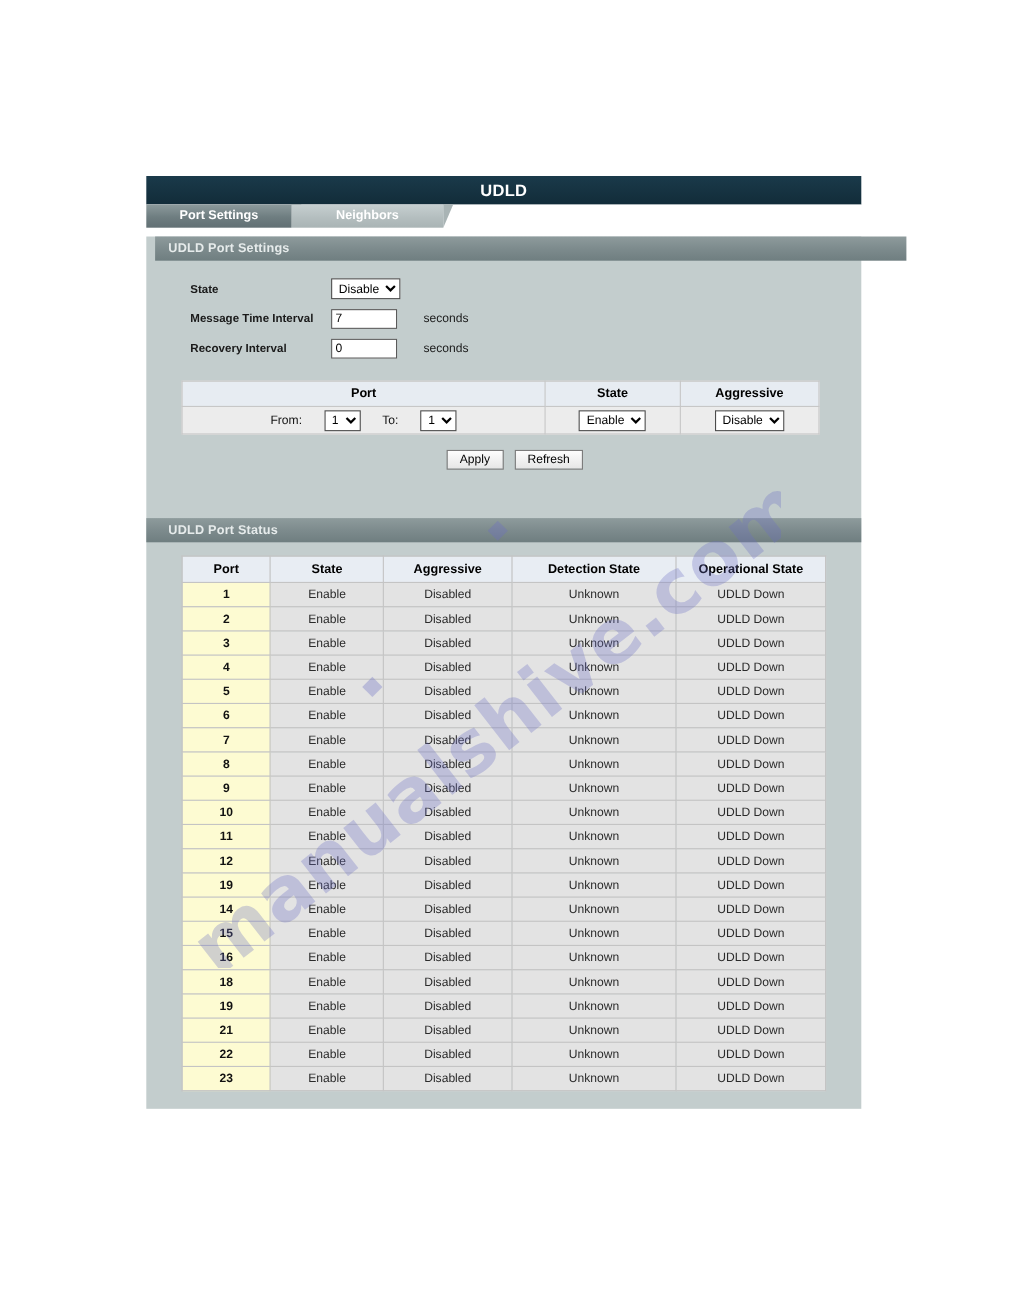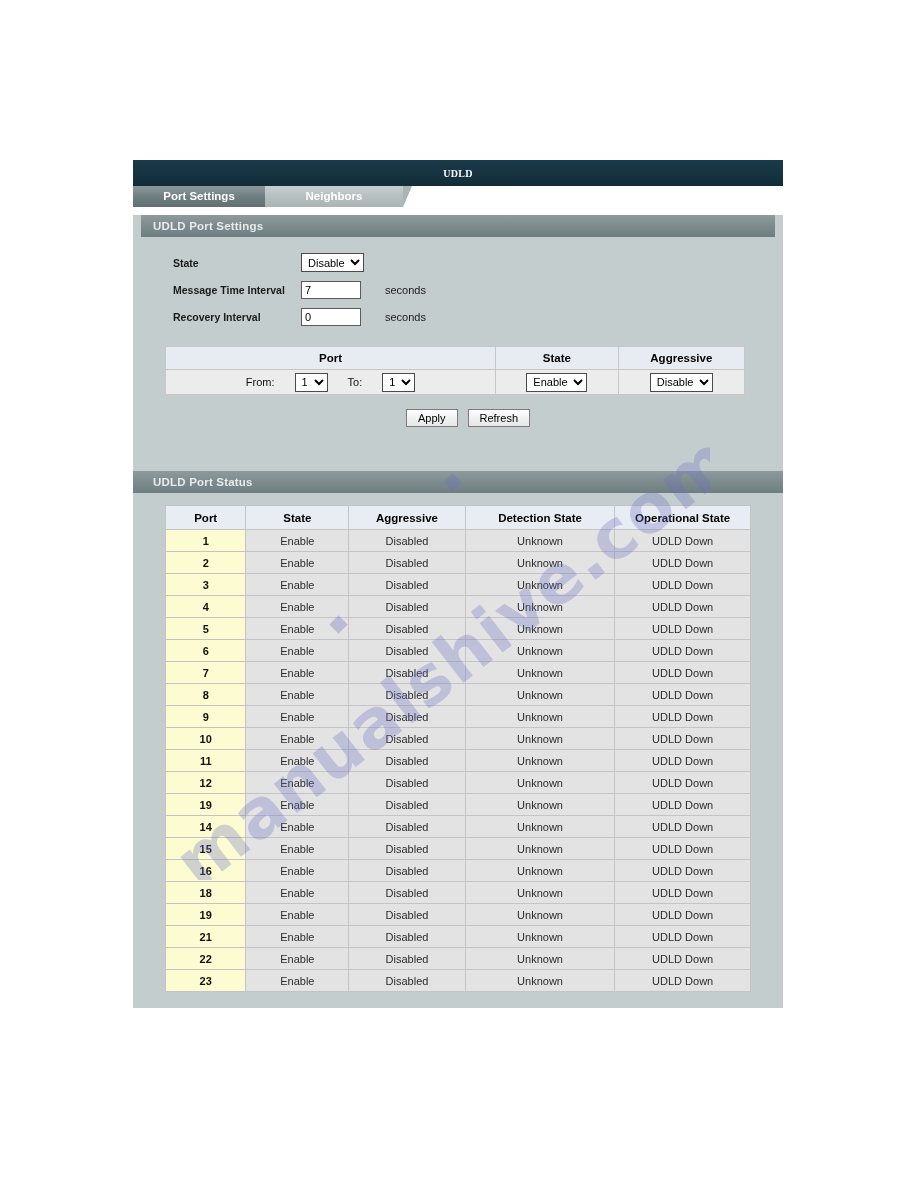--- a/index.html
+++ b/index.html
@@ -67,27 +67,26 @@
     top: 160px;
     width: 650px;
     z-index: 10;
   }
 
   .title-bar {
     height: 26px;
     background: #15313f;
     background: linear-gradient(to bottom, #1a3a4a 0%, #122c39 100%);
     color: #ffffff;
-    font-size: 10px;
+    font-size: 15px;
     font-weight: 700;
     display: flex;
     align-items: center;
     justify-content: center;
     letter-spacing: 0.3px;
-    font-family: Liberation Serif, serif;
   }
 
   
   .tabs {
     height: 21px;
     background: #ffffff;
     display: flex;
     align-items: flex-end;
     padding-left: 0px;
   }
@@ -128,21 +127,21 @@
 
   
   .body {
     background: #c3cdcd;
     padding: 0 0 16px 0;
   }
 
   .section-bar {
     height: 22px;
     margin: 8px 0 0 8px;
-    width: 634px;
+    width: 683px;
     background: linear-gradient(to bottom, #8e9b9c 0%, #7d8b8d 50%, #6f7e80 100%);
     color: #e6ebeb;
     font-size: 11.5px;
     font-weight: 700;
     display: flex;
     align-items: center;
     padding-left: 12px;
     box-sizing: border-box;
     letter-spacing: 0.2px;
   }

